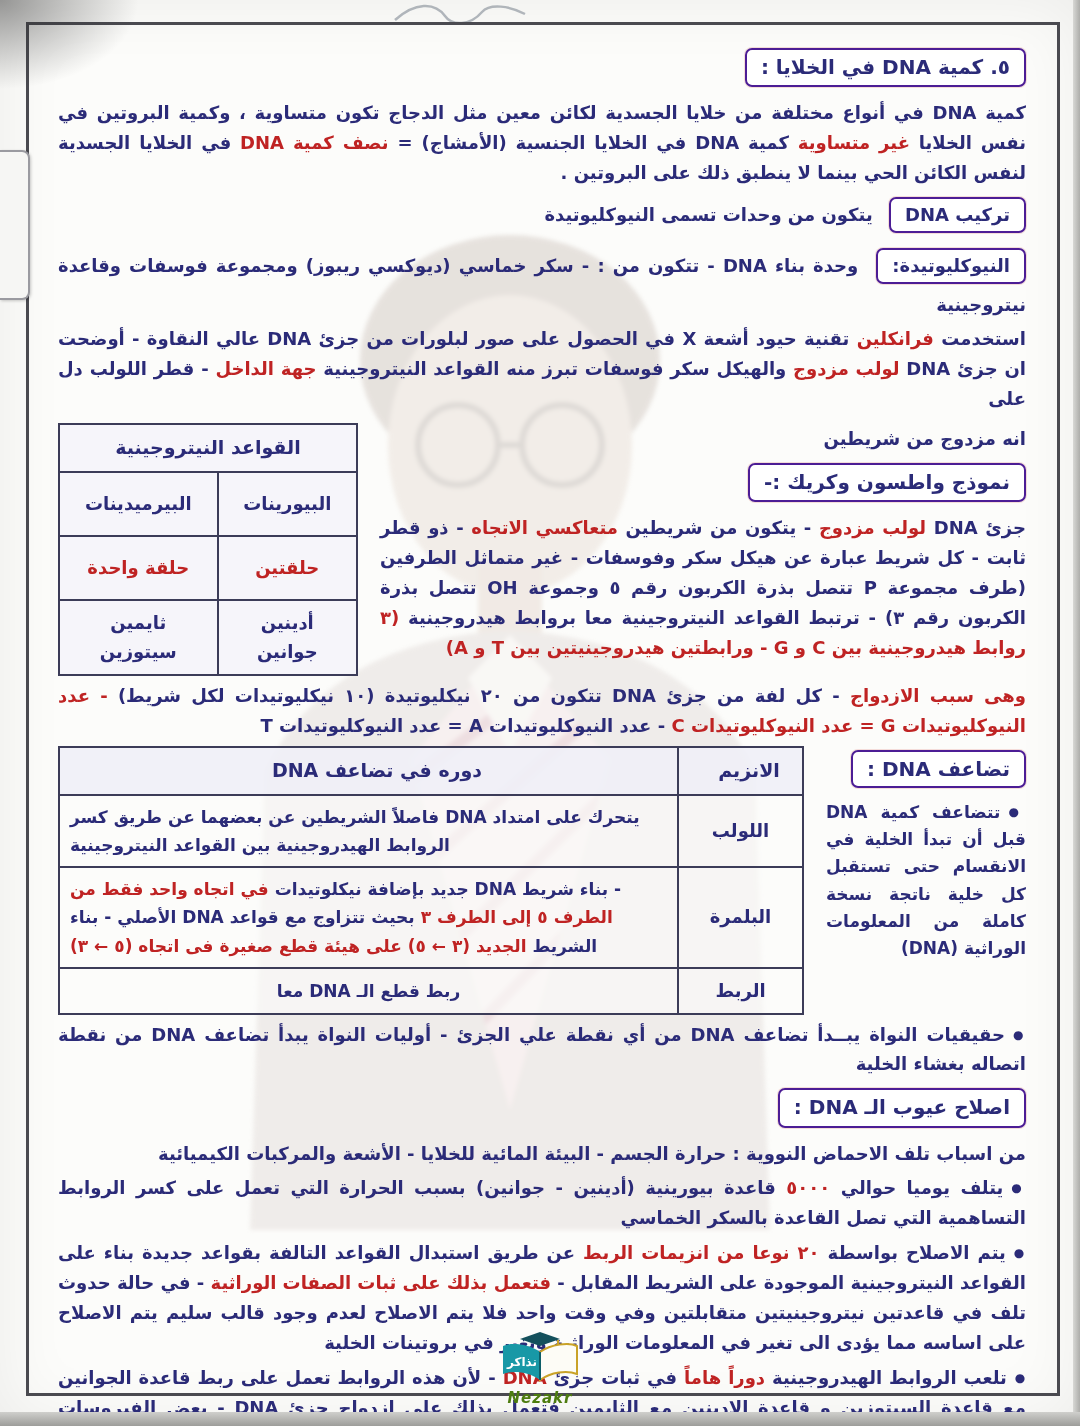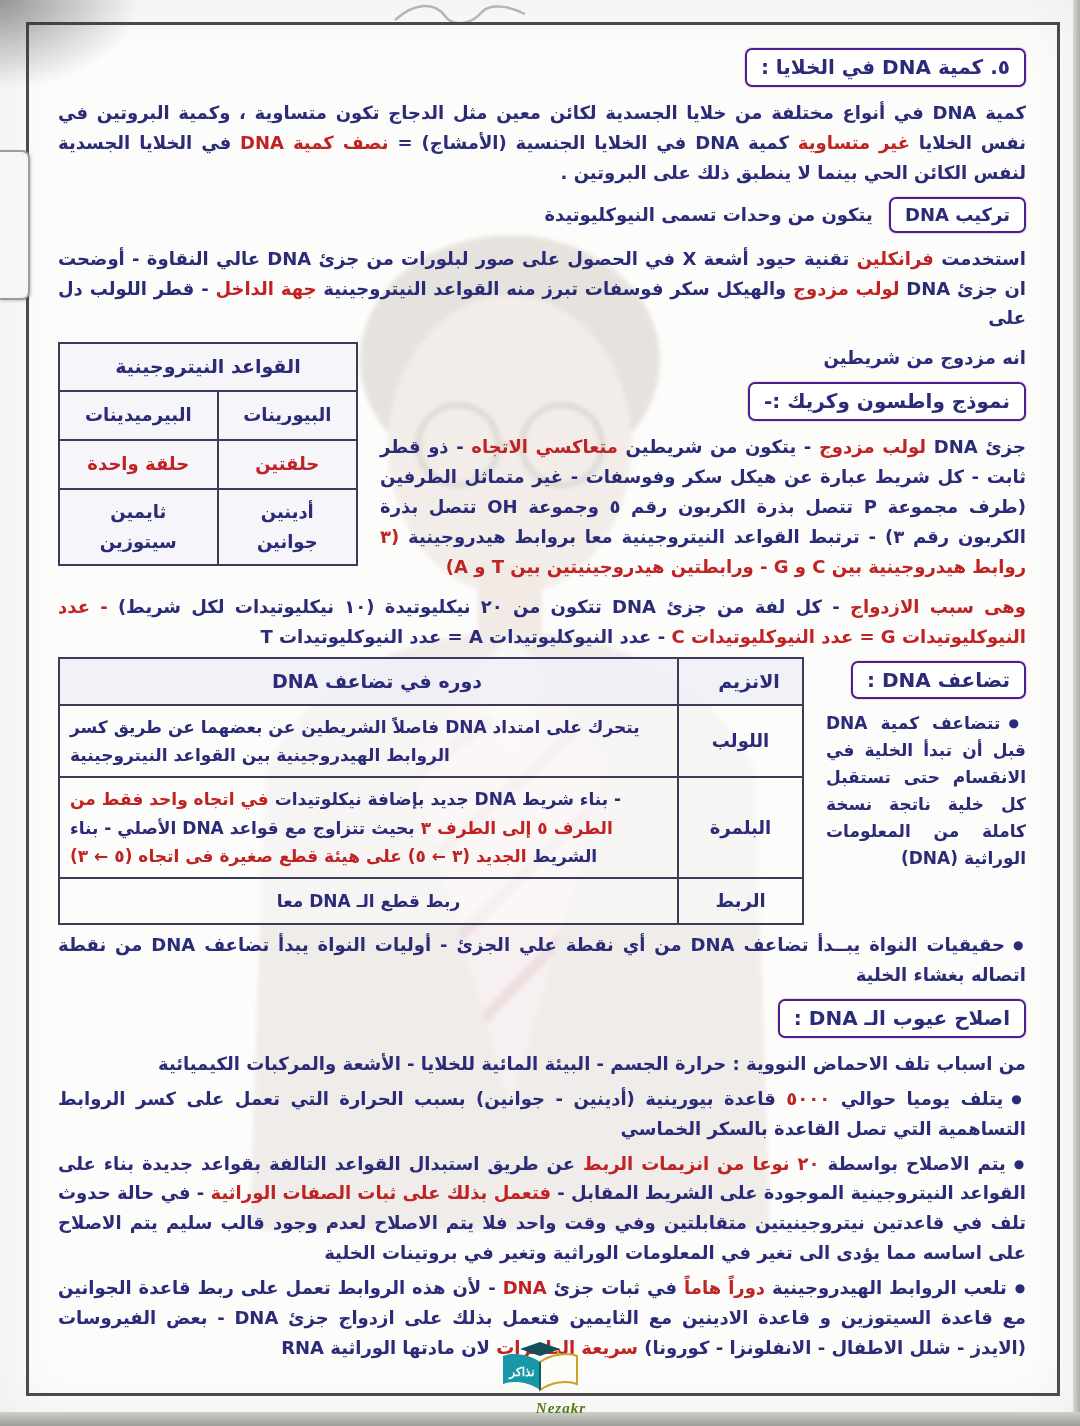--- a/index.html
+++ b/index.html
@@ -54,30 +54,30 @@
   .row { display:flex; gap:22px; align-items:flex-start; }
   .watson-col { flex:1; }
   .table-col { width:300px; flex:none; padding-top:4px; }
   .rep-col { width:200px; flex:none; font-size:17px; line-height:1.6; }
   .enz-col { flex:1; }
 
   table { border-collapse:collapse; width:100%; }
   th,td { border:2px solid #3c3c58; padding:7px 10px; text-align:center; vertical-align:middle; }
   .bases-table th, .bases-table td { background:rgba(244,243,249,.85); }
   .bases-table th { font-size:19px; }
-  .bases-table td { height:49px; }
+  .bases-table td { height:64px; }
   .enzyme-table th { background:rgba(240,239,247,.9); font-size:19px;padding-left:27px; }
   .enzyme-table td { background:rgba(252,252,250,.6); }
   .enz-name-col { width:125px; }
   .enz-role { text-align:left; font-size:17px; }
   .enz-role.center { text-align:center; }
 
   .footer {
-    position:absolute; left:50%; bottom:10px; transform:translateX(-50%);
-    text-align:right; z-index:7; line-height:1.1;font-family:Liberation Serif, serif;
+    position:absolute; left:50%; bottom:20px; transform:translateX(-50%);
+    text-align:center; z-index:7; line-height:1.1;
   }
   .brand-en { color:#4d7c0f; font-size:15px; font-weight:bold; font-style:italic; letter-spacing:1px; }
 </style>
 </head>
 <body>
 
 <div class="page">
 
   <svg class="watermark" viewBox="0 0 660 1120" aria-hidden="true">
     <defs>
@@ -118,20 +118,24 @@
       <span class="hdr">٥. كمية DNA في الخلايا :</span>
     </div>
 
     <p class="para"><span>كمية DNA في أنواع مختلفة من خلايا الجسدية لكائن معين مثل الدجاج تكون متساوية ، وكمية البروتين في نفس الخلايا </span><span class="c-red">غير متساوية</span><span> كمية DNA في الخلايا الجنسية (الأمشاج) = </span><span class="c-red">نصف كمية DNA</span><span> في الخلايا الجسدية لنفس الكائن الحي بينما لا ينطبق ذلك على البروتين .</span></p>
 
     <div>
       <span class="hdr hdr-inline">تركيب DNA</span>
       <span><span>يتكون من وحدات تسمى النيوكليوتيدة</span></span>
     </div>
 
+    <p class="para">
+      <span class="hdr hdr-inline">النيوكليوتيدة:</span>
+      <span><span>وحدة بناء DNA - تتكون من : - سكر خماسي (ديوكسي ريبوز) ومجموعة فوسفات وقاعدة نيتروجينية</span></span>
+    </p>
 
     <p class="para"><span>استخدمت </span><span class="c-red-u">فرانكلين</span><span> تقنية حيود أشعة X في الحصول على صور لبلورات من جزئ DNA عالي النقاوة - أوضحت ان جزئ DNA </span><span class="c-red">لولب مزدوج</span><span> والهيكل سكر فوسفات تبرز منه القواعد النيتروجينية </span><span class="c-red">جهة الداخل</span><span> - قطر اللولب دل على</span></p>
 
     <div class="row">
       <div class="watson-col">
         <p class="para"><span>انه مزدوج من شريطين</span></p>
         <div class="hdr">نموذج واطسون وكريك :-</div>
         <p class="para"><span>جزئ DNA </span><span class="c-red">لولب مزدوج</span><span> - يتكون من شريطين </span><span class="c-red">متعاكسي الاتجاه</span><span> - ذو قطر ثابت - كل شريط عبارة عن هيكل سكر وفوسفات - غير متماثل الطرفين (طرف مجموعة P تتصل بذرة الكربون رقم ٥ وجموعة OH تتصل بذرة الكربون رقم ٣) - ترتبط القواعد النيتروجينية معا بروابط هيدروجينية </span><span class="c-red">(٣ روابط هيدروجينية بين C و G - ورابطتين هيدروجينيتين بين T و A)</span></p>
       </div>
       <div class="table-col">

